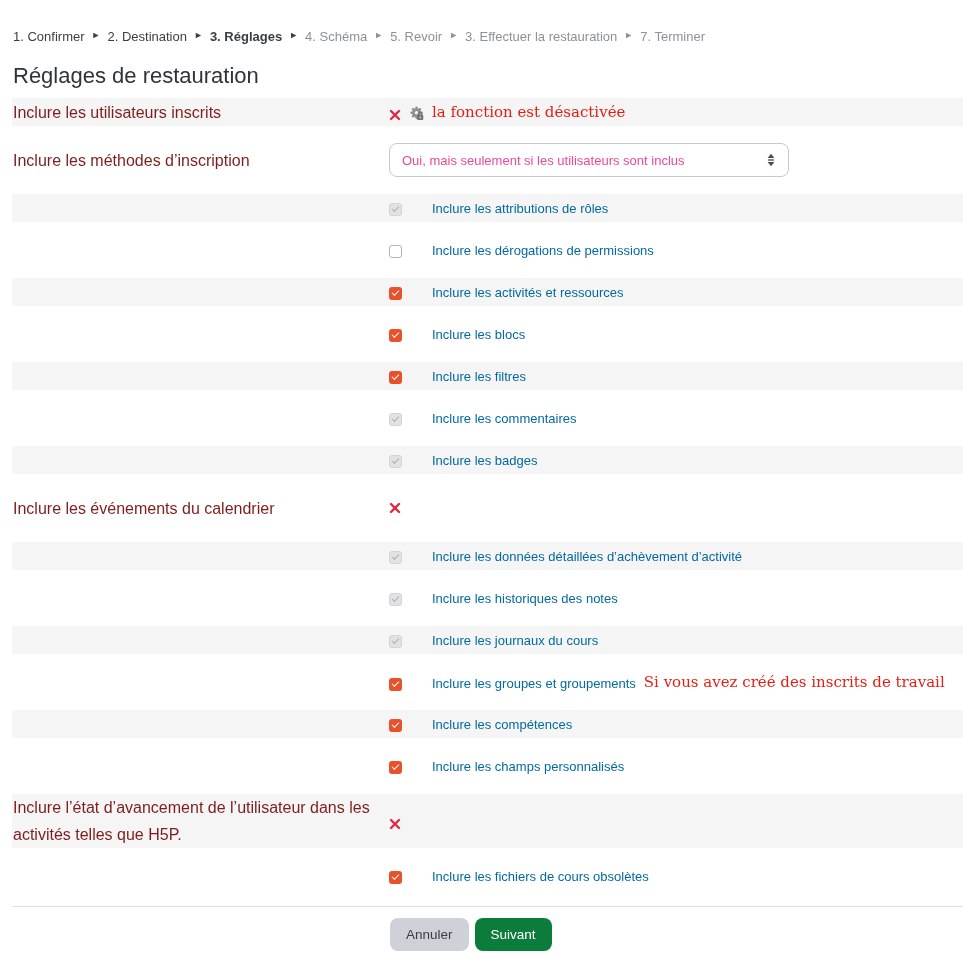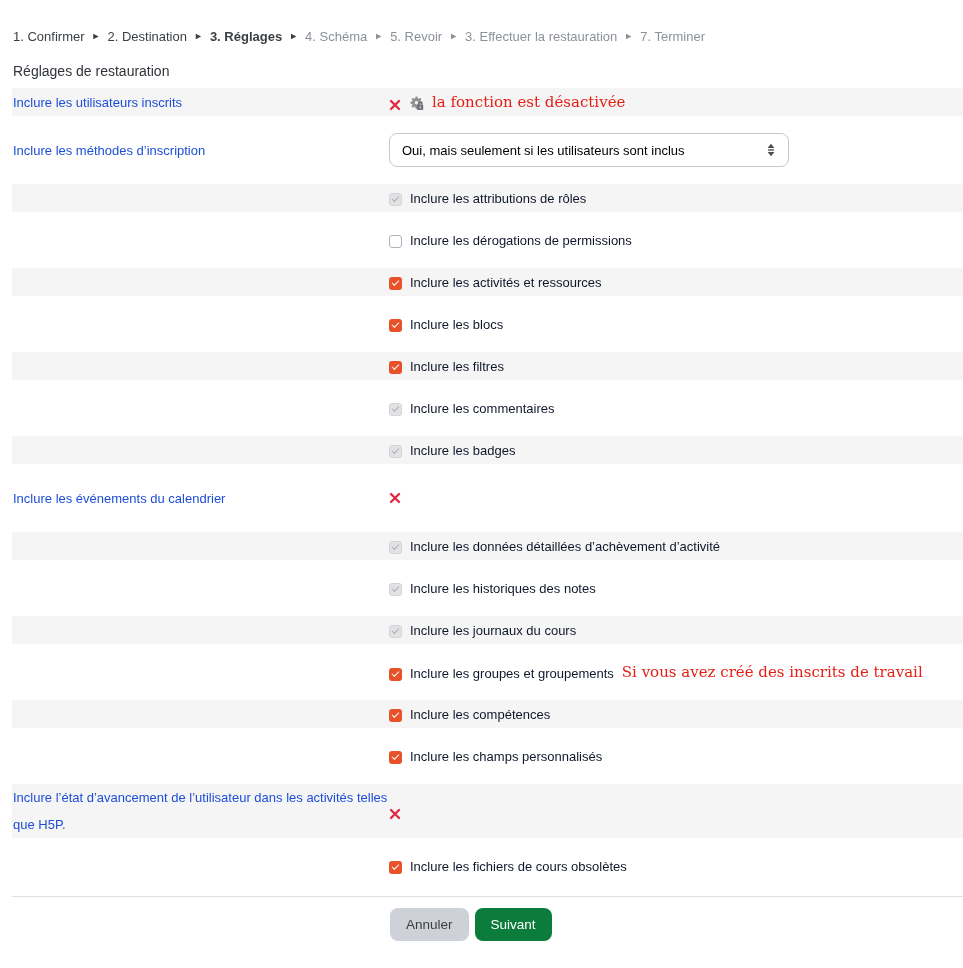--- a/index.html
+++ b/index.html
@@ -7,47 +7,47 @@
   body {
     width: 963px; height: 968px; overflow: hidden;
     background: #fff;
     font-family: "Liberation Sans", "DejaVu Sans", sans-serif;
     color: var(--text, #43484d);
   }
   
   .breadcrumb {
     margin: 29px 0 16px 13px;
     font-size: 13px;
-    display: flex; align-items: center; gap: 0 7px; flex-wrap: wrap;
+    display: flex; gap: 0 7px; flex-wrap: wrap;
     color: #3a3f44;
   }
   .step[data-state="current"] { font-weight: bold; }
   .step[data-state="future"], .sep[data-state="future"] { color: var(--muted, #8b9299); }
   .sep { font-size: 9px; line-height: 13px; }
 
   .page-title {
     margin: 19px 0 0 13px;
-    font-size: 14px; font-weight: 500; color: #2f343a;
+    font-size: 22px; font-weight: 500; color: #2f343a;
   }
 
   
   .form { display: flex; flex-direction: column; margin-top: 2px; }
   .frow {
     display: flex; align-items: center;
     min-height: 28px;
     margin: 7px 0 7px 12px;
   }
   .frow:nth-child(odd) { background: var(--row-bg, #f5f5f5); }
   .frow.tall { min-height: 34px; margin-top: 10px; margin-bottom: 10px; }
   .frow.x40 { min-height: 40px; }
   .frow.top { align-items: center; min-height: 54px; }
   .frow.top .fcontent { padding-top: 6px; }
   .flabel {
     width: 377px; flex-shrink: 0;
-    font-size: 13px; line-height: 27px; color: #1d4ed8;
+    font-size: 16px; line-height: 27px; color: #7f1d1d;
     padding-left: 1px;
   }
   .fcontent {
     flex: 1; display: flex; align-items: flex-end; gap: 8px;
     font-size: 13px;
   }
   .frow.top .fcontent { align-items: flex-start; }
 
   
   .cb { width: 13px; height: 13px; border-radius: 3px; position: relative; flex-shrink: 0; }
@@ -55,38 +55,38 @@
   .cb[data-state="checked"]::after {
     content:""; position:absolute; left:2.8px; top:3.2px; width:6px; height:3.2px;
     border-left:1.8px solid #fff; border-bottom:1.8px solid #fff; transform: rotate(-45deg);
   }
   .cb[data-state="disabled-checked"] { background:#e2e2e5; border:1px solid #d4d4d8; }
   .cb[data-state="disabled-checked"]::after {
     content:""; position:absolute; left:2.2px; top:2.6px; width:6px; height:3.2px;
     border-left:1.8px solid #aaaeb3; border-bottom:1.8px solid #aaaeb3; transform: rotate(-45deg);
   }
   .cb[data-state="unchecked"] { background:#fff; border:1px solid #aeb3b9; }
-  .cblabel { color:#0f172a; }
+  .cblabel { color:#0369a1;margin-left:22px; }
 
   
   .annotation {
     font-family: "DejaVu Serif", "Liberation Serif", serif;
     font-size: 15px; color: var(--annotation, #e41e14); white-space: nowrap;
   }
 
   
   .cross-icon { flex-shrink:0; }
   .cross-icon path { stroke: var(--cross, #de2b44); }
 
   
   .selectbox {
     width: 400px; height: 34px;
     border: 1px solid #c5cacf; border-radius: 8px; background: #fff;
     display: flex; align-items: center; justify-content: space-between;
-    padding: 0 12px; font-size: 13px; color: #000000; cursor: pointer;
+    padding: 0 12px; font-size: 13px; color: #ec4899; cursor: pointer;
   }
   .selectbox .val { overflow:hidden; text-overflow:ellipsis; white-space:nowrap; }
 
   
   .footer { border-top: 1px solid #dde0e4; margin: 9px 0 0 12px; }
   .actions { display: flex; gap: 6px; margin: 11px 0 0 378px; }
   .btn {
     border: none; border-radius: 8px; height: 33px; padding: 0 16px;
     font-size: 13.5px; font-family: inherit; cursor: pointer; line-height: 33px;
   }

